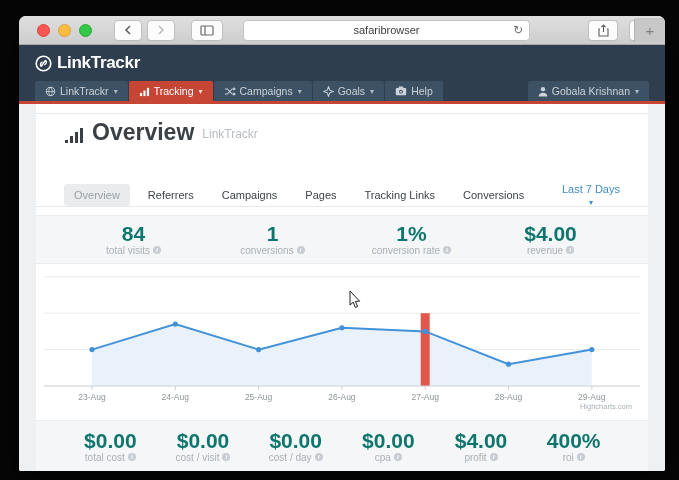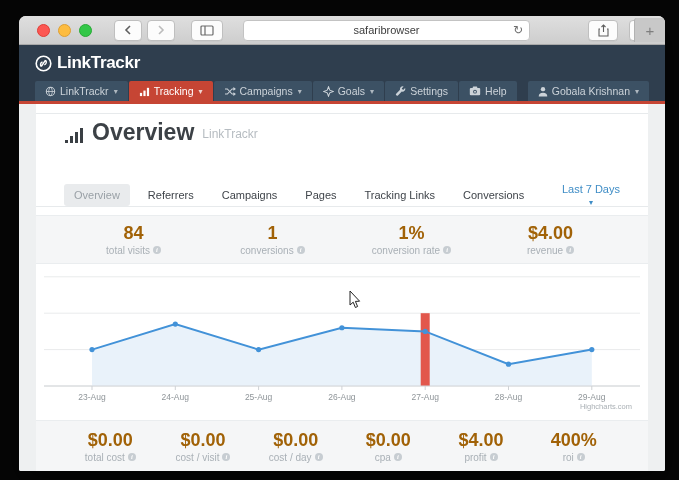--- a/index.html
+++ b/index.html
@@ -78,21 +78,21 @@
   .period{margin-left:auto;font-size:11px;color:var(--link);display:flex;align-items:center;gap:3px;flex-direction:column;}
   .period .caret{font-size:8px;}
   .stats-band{
     position:absolute;left:17px;right:17px;height:49px;background:#f5f6f7;
     border-top:1px solid #eaedef;border-bottom:1px solid #eaedef;
     display:flex;align-items:center;padding:0 28px;box-sizing:border-box;
   }
   .stats-band.top{top:111px;}
   .stats-band.bottom{top:316px;height:52px;border-bottom:none;justify-content:space-between;}
   .stat{flex:1;text-align:center;}
-  .stat .v{font-size:18px;font-weight:600;color:#a16207;line-height:19px;}
+  .stat .v{font-size:21px;font-weight:600;color:#0f766e;line-height:19px;}
   .stat .l{font-size:10px;color:#a9b0b6;margin-top:2px;display:flex;justify-content:center;align-items:center;gap:3px;}
   .info-dot{
     display:inline-block;width:8px;height:8px;border-radius:50%;background:#c7cdd2;
     color:#fff;font-size:6.5px;line-height:8px;text-align:center;font-weight:bold;
     font-family:"Liberation Serif",serif;font-style:italic;
   }
   .chart-area{position:absolute;left:17px;right:17px;top:160px;height:156px;background:#fff;}
   .cursor{position:absolute;left:330px;top:186px;width:13px;height:19px;z-index:5;}
   svg text{font-family:"Liberation Sans","DejaVu Sans",sans-serif;}
 </style>
@@ -193,28 +193,20 @@
         <span class="caret">▾</span>
       </div>
       <div class="nav-item">
         <span style="display: inline-flex; align-items: center;">
           <svg width="11" height="11" viewBox="0 0 12 12">
             <path d="M6,0.8 L7.4,4.6 L11.2,6 L7.4,7.4 L6,11.2 L4.6,7.4 L0.8,6 L4.6,4.6 Z" fill="none" stroke="currentColor" stroke-width="1.1"></path>
           </svg>
         </span>
         <span>Goals</span>
         <span class="caret">▾</span>
-      </div>
-      <div class="nav-item">
-        <span style="display: inline-flex; align-items: center;">
-          <svg width="11" height="11" viewBox="0 0 12 12">
-            <path d="M11,2.2 a3,3 0 0 1 -3.6,3.9 L3.2,10.3 a1.35,1.35 0 0 1 -1.9,-1.9 L5.5,4.2 a3,3 0 0 1 3.9,-3.6 L7.3,2.7 l1.6,1.6 Z" fill="currentColor"></path>
-          </svg>
-        </span>
-        <span>Settings</span>
       </div>
       <div class="nav-item">
         <span style="display: inline-flex; align-items: center;">
           <svg width="12" height="10" viewBox="0 0 13 11">
             <rect x="4" y="0.5" width="5" height="2.4" rx="0.8" fill="currentColor"></rect>
             <rect x="0.8" y="2.2" width="11.4" height="8" rx="1.2" fill="currentColor"></rect>
             <circle cx="6.5" cy="6.2" r="2.1" fill="#3c5164"></circle>
             <circle cx="6.5" cy="6.2" r="1.1" fill="currentColor"></circle>
           </svg>
         </span>

